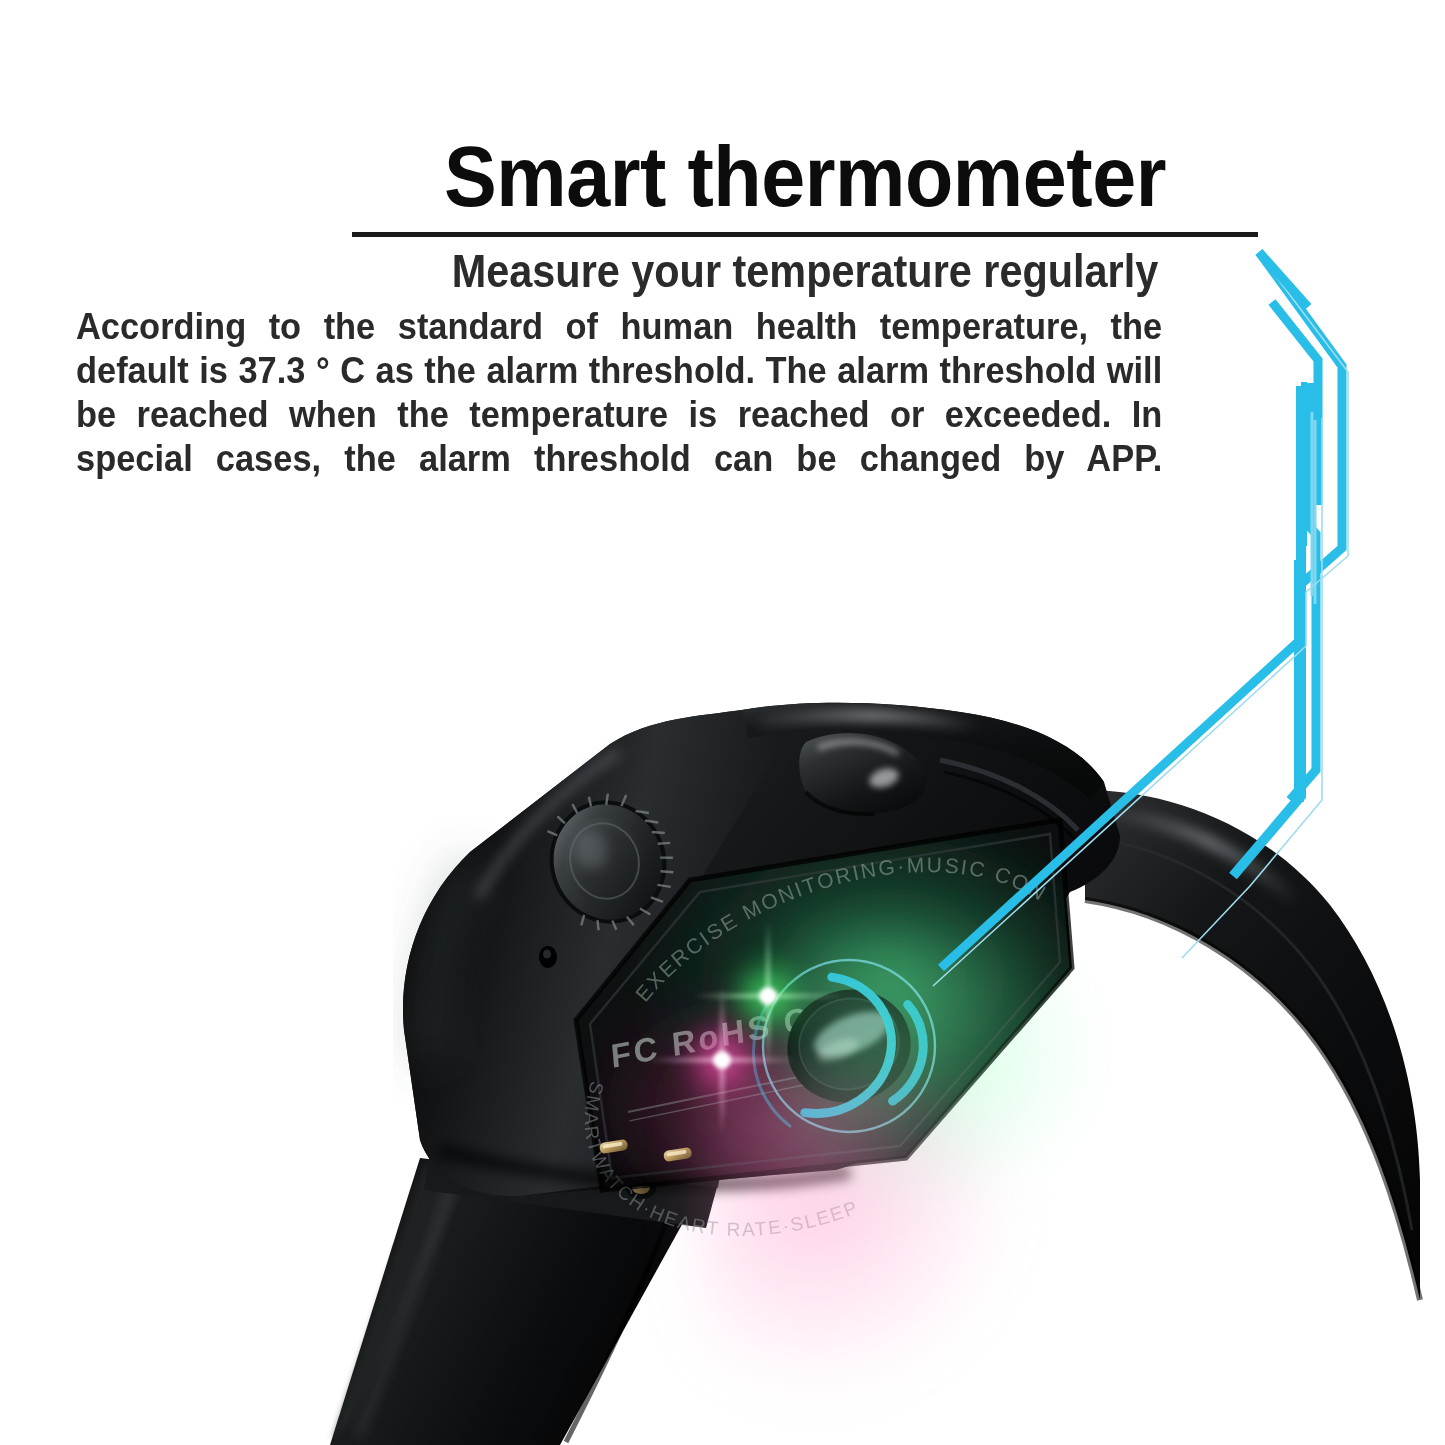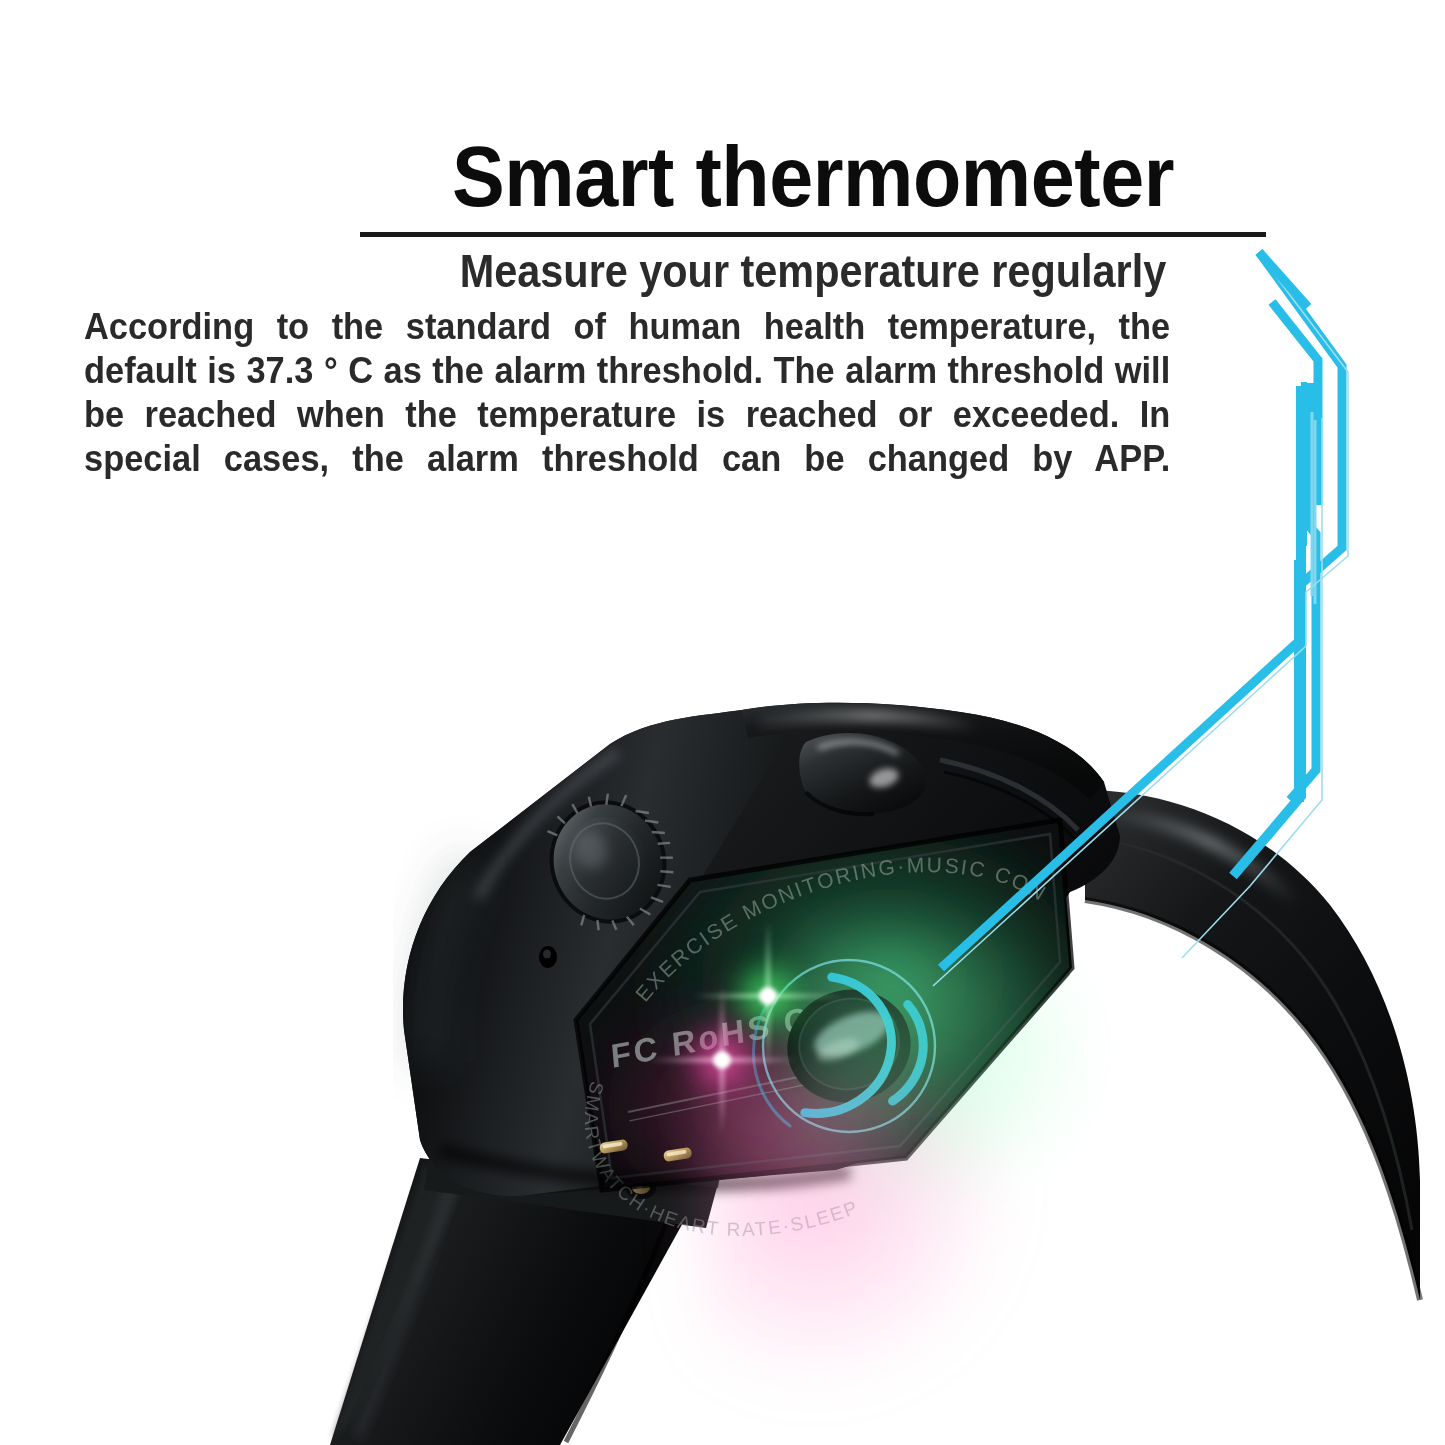--- a/index.html
+++ b/index.html
@@ -12,21 +12,21 @@
     width: 1445px;
     height: 1445px;
     background: #ffffff;
     overflow: hidden;
     font-family: "Liberation Sans", sans-serif;
   }
 
   
   #header-block {
     position: absolute;
-    left: 8px;
+    left: 0;
     top: 0;
     width: 1258px;
     height: 490px;
     z-index: 40;
   }
 
   #title {
     position: absolute;
     left: 352px;
     top: 128px;

